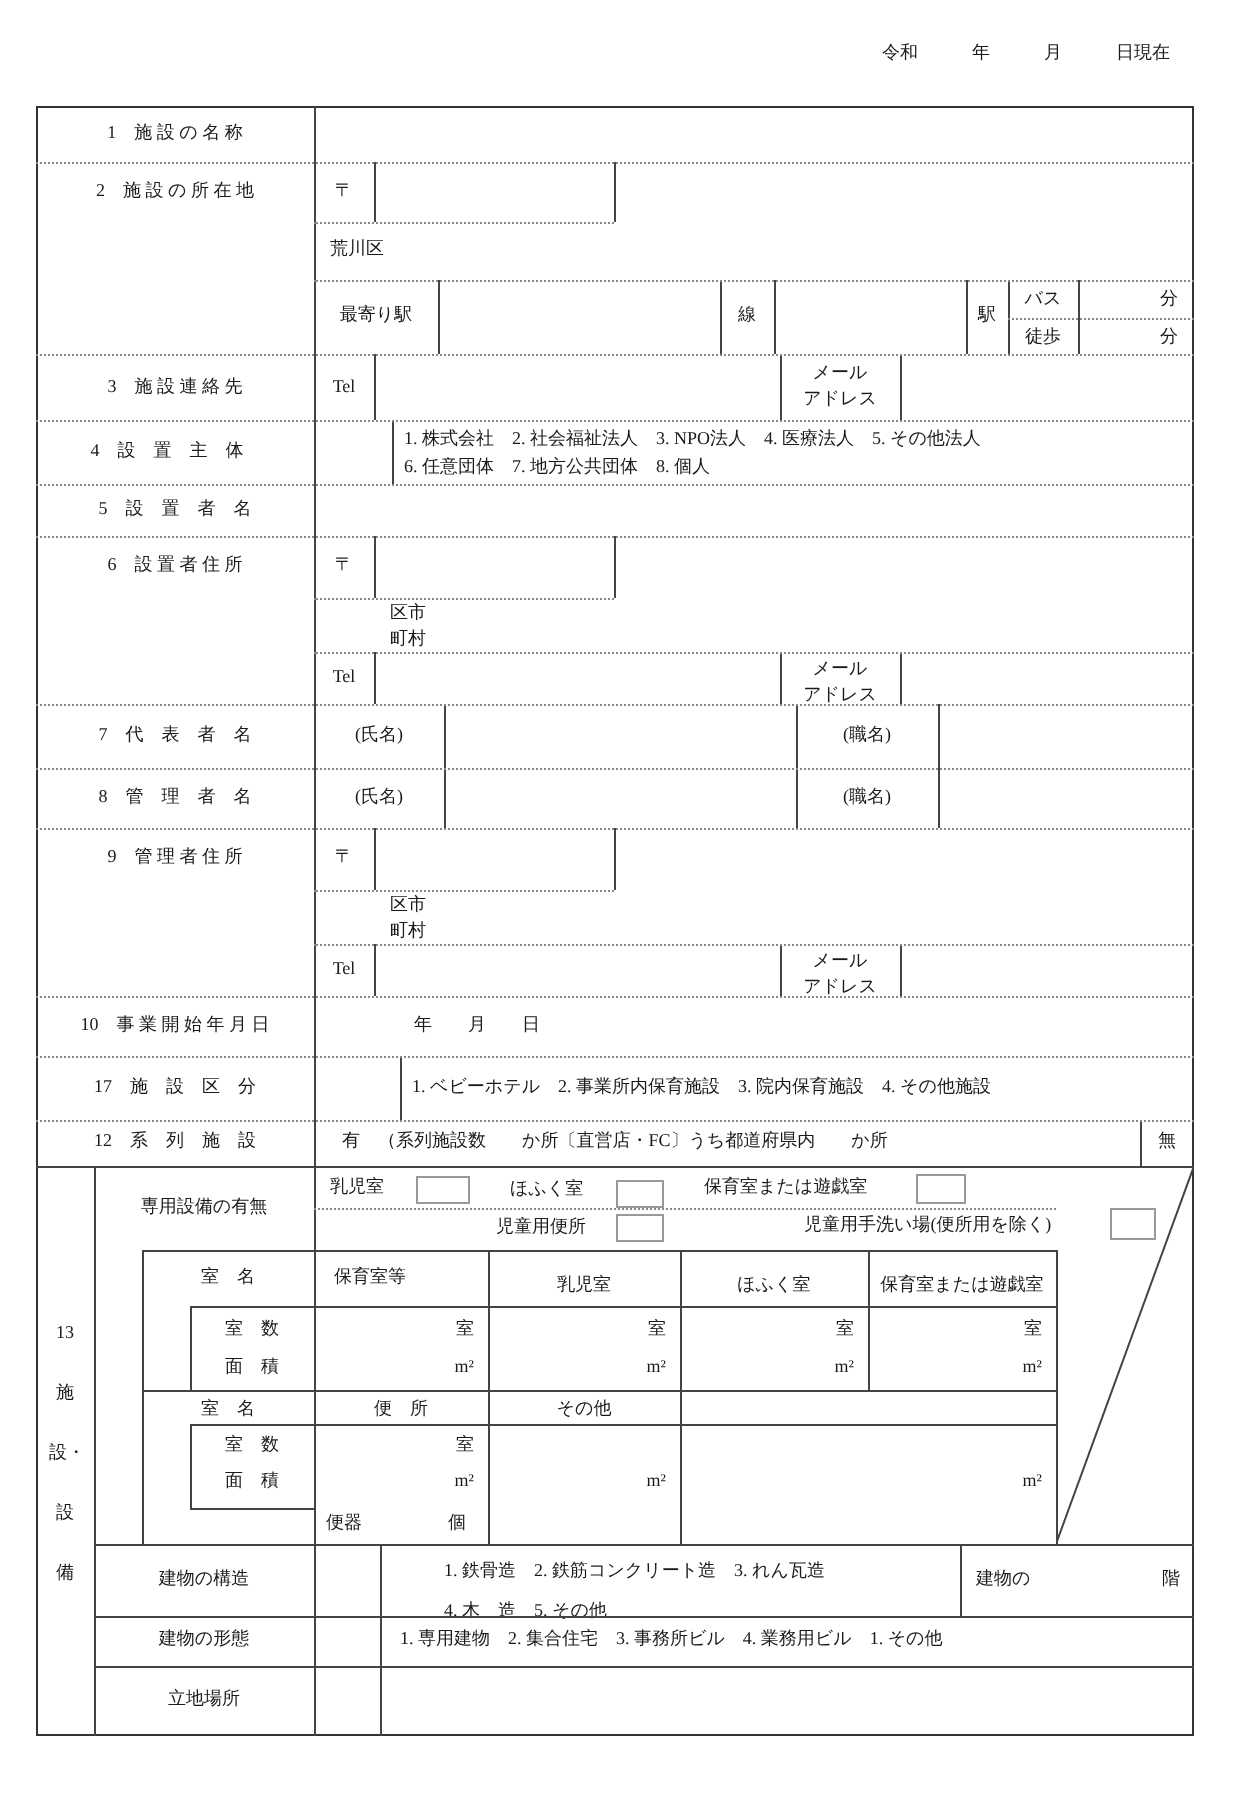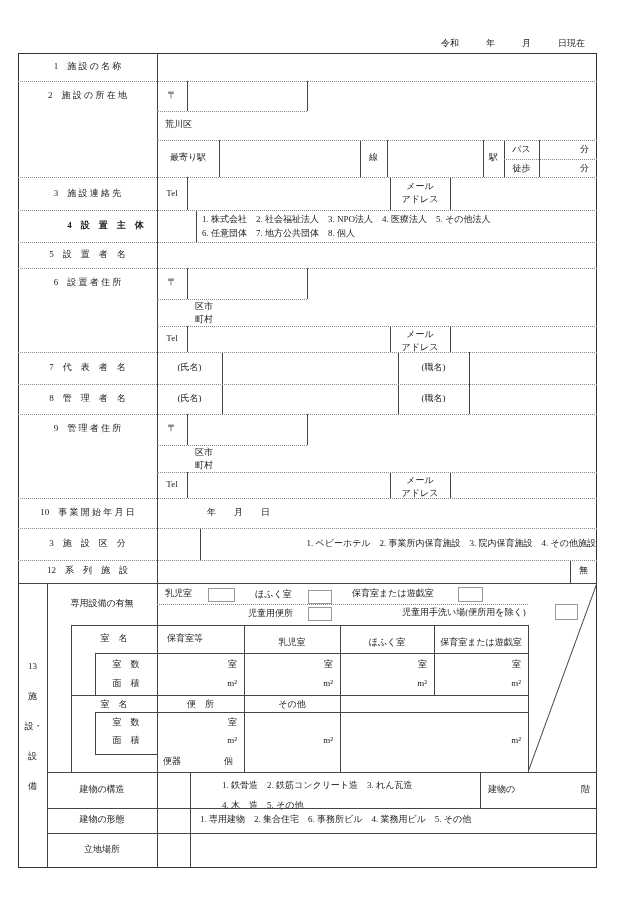--- a/index.html
+++ b/index.html
@@ -17,35 +17,35 @@
   .field{position:absolute;background:transparent;}
   .vlabel{position:absolute;display:flex;align-items:center;justify-content:center;}
   .vlabel>span{display:block;width:16px;line-height:30px;text-align:center;word-break:break-all;font-size:9px;}
   svg.diag{position:absolute;}
 </style>
 </head>
 <body>
 
 <div class="page">
 
-  <div class="t r" style="left:380px;top:37px;width:205px;">令和　　　年　　　月　　　日現在</div>
+  <div class="t r" style="left:380px;top:20px;width:205px;">令和　　　年　　　月　　　日現在</div>
 
   <div class="outer" style="left:18px;top:53px;width:579px;height:815px;"></div>
 
   <div class="t c" style="left:18px;top:60px;width:139px;">1　施 設 の 名 称</div>
   <div class="t c" style="left:18px;top:89px;width:139px;">2　施 設 の 所 在 地</div>
   <div class="t c" style="left:18px;top:187px;width:139px;">3　施 設 連 絡 先</div>
-  <div class="t c" style="left:36px;top:219px;width:139px;font-weight:bold;">4　設　置　主　体</div>
+  <div class="t c" style="left:14px;top:219px;width:139px;">4　設　置　主　体</div>
   <div class="t c" style="left:18px;top:248px;width:139px;">5　設　置　者　名</div>
   <div class="t c" style="left:18px;top:276px;width:139px;">6　設 置 者 住 所</div>
   <div class="t c" style="left:18px;top:361px;width:139px;">7　代　表　者　名</div>
   <div class="t c" style="left:18px;top:392px;width:139px;">8　管　理　者　名</div>
   <div class="t c" style="left:18px;top:422px;width:139px;">9　管 理 者 住 所</div>
   <div class="t c" style="left:18px;top:506px;width:139px;">10　事 業 開 始 年 月 日</div>
-  <div class="t c" style="left:18px;top:537px;width:139px;">3　施　設　区　分</div>
+  <div class="t c" style="left:18px;top:537px;width:139px;">17　施　設　区　分</div>
   <div class="t c" style="left:18px;top:564px;width:139px;">12　系　列　施　設</div>
 
   <div class="t c" style="left:157px;top:89px;width:30px;">〒</div>
   <div class="t" style="left:165px;top:118px;width:80px;">荒川区</div>
   <div class="t c" style="left:157px;top:151px;width:62px;">最寄り駅</div>
   <div class="t c" style="left:360px;top:151px;width:27px;">線</div>
   <div class="t c" style="left:483px;top:151px;width:21px;">駅</div>
   <div class="t c" style="left:504px;top:143px;width:35px;">バス</div>
   <div class="t c" style="left:504px;top:162px;width:35px;text-align:center;">徒歩</div>
   <div class="t r" style="left:539px;top:143px;width:50px;">分</div>
@@ -71,21 +71,22 @@
   <div class="t c" style="left:398px;top:392px;width:71px;">(職名)</div>
 
   <div class="t c" style="left:157px;top:422px;width:30px;">〒</div>
   <div class="t" style="left:195px;top:446px;width:40px;">区市
 町村</div>
   <div class="t c" style="left:157px;top:478px;width:30px;">Tel</div>
   <div class="t c" style="left:390px;top:474px;width:60px;">メール
 アドレス</div>
 
   <div class="t" style="left:207px;top:506px;width:160px;">年　　月　　日</div>
-  <div class="t" style="left:206px;top:537px;width:390px;text-align:right;">1. ベビーホテル　2. 事業所内保育施設　3. 院内保育施設　4. その他施設</div>
+  <div class="t" style="left:206px;top:537px;width:390px;">1. ベビーホテル　2. 事業所内保育施設　3. 院内保育施設　4. その他施設</div>
+  <div class="t" style="left:171px;top:564px;width:398px;">有　（系列施設数　　か所〔直営店・FC〕うち都道府県内　　か所</div>
   <div class="t c" style="left:570px;top:564px;width:27px;">無</div>
 
   <div class="vlabel" style="left:18px;top:583px;width:29px;height:285px;">
     <span>13施設・設備</span>
   </div>
 
   <div class="t c" style="left:47px;top:597px;width:110px;">専用設備の有無</div>
   <div class="t" style="left:165px;top:587px;width:44px;">乳児室</div>
   <div class="t" style="left:255px;top:588px;width:48px;">ほふく室</div>
   <div class="t" style="left:352px;top:587px;width:106px;">保育室または遊戯室</div>
@@ -119,21 +120,21 @@
   <div class="t r" style="left:340px;top:734px;width:181px;">m²</div>
   <div class="t" style="left:163px;top:755px;width:32px;">便器</div>
   <div class="t r" style="left:157px;top:755px;width:76px;">個</div>
 
   <div class="t c" style="left:47px;top:783px;width:110px;">建物の構造</div>
   <div class="t" style="left:200px;top:775px;width:278px;line-height:20px;margin-left:22px;">1. 鉄骨造　2. 鉄筋コンクリート造　3. れん瓦造
 4. 木　造　5. その他</div>
   <div class="t" style="left:488px;top:783px;width:50px;">建物の</div>
   <div class="t r" style="left:538px;top:783px;width:52px;">階</div>
   <div class="t c" style="left:47px;top:813px;width:110px;">建物の形態</div>
-  <div class="t" style="left:200px;top:813px;width:390px;">1. 専用建物　2. 集合住宅　6. 事務所ビル　4. 業務用ビル　5. その他</div>
+  <div class="t" style="left:200px;top:813px;width:390px;">1. 専用建物　2. 集合住宅　3. 事務所ビル　4. 業務用ビル　1. その他</div>
   <div class="t c" style="left:47px;top:843px;width:110px;">立地場所</div>
 
   <svg class="diag" style="left:528px;top:583px;" width="69" height="189">
     <line x1="0" y1="189" x2="69" y2="0" stroke="#444" stroke-width="1"></line>
   </svg>
 
 <div class="line v-solid" style="left: 157px; top: 53px; height: 815px;"></div>
     <div class="line v-solid" style="left: 47px; top: 583px; height: 285px;"></div>
     <div class="line v-solid" style="left: 71px; top: 625px; height: 147px;"></div>
     <div class="line v-solid" style="left: 244px; top: 625px; height: 147px;"></div>

